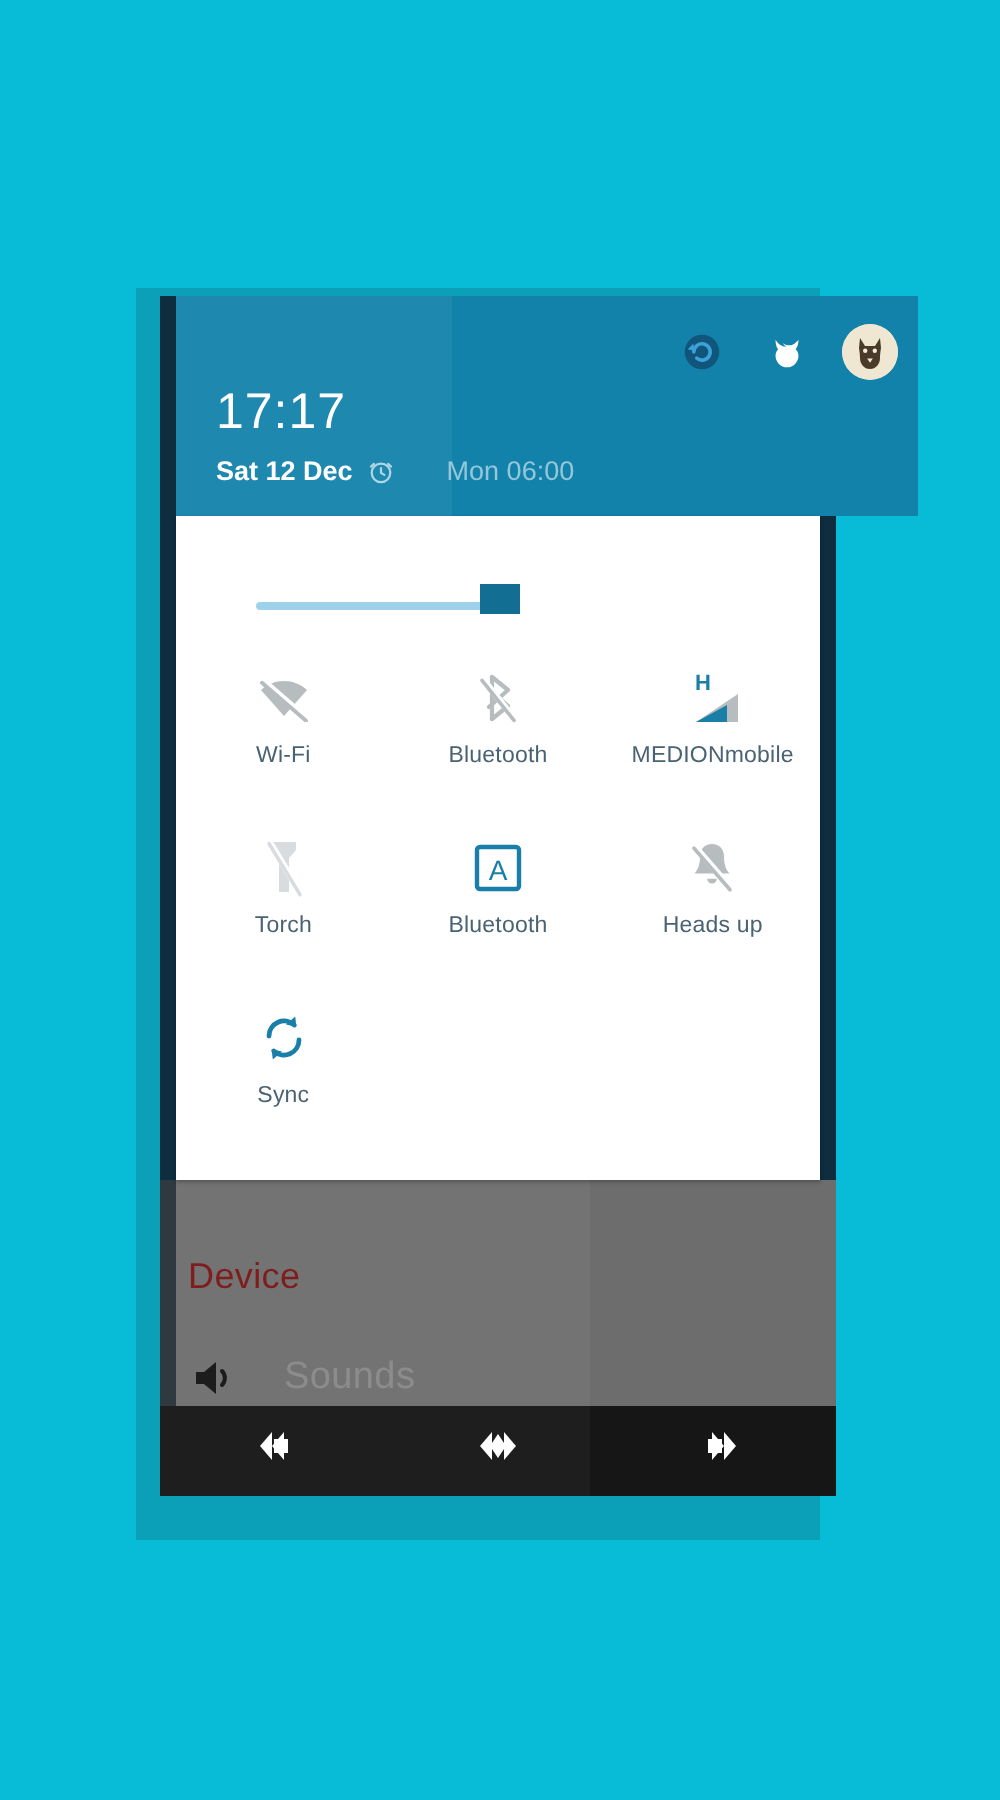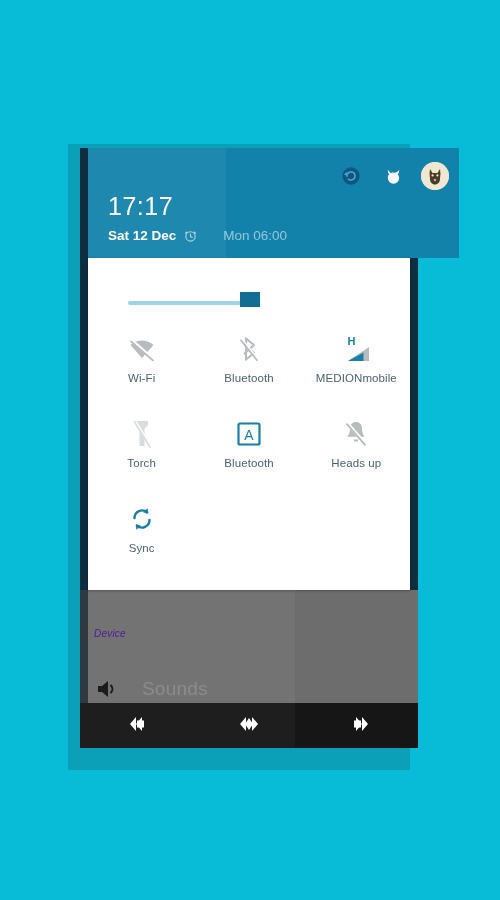--- a/index.html
+++ b/index.html
@@ -46,24 +46,23 @@
     left: 80px;
     top: 590px;
     width: 8px;
     height: 120px;
     background: #2e3a40;
   }
   #device-section-label {
     position: absolute;
     left: 94px;
     top: 628px;
-    font-size: 10px;
-    color: #4c1d95;
+    font-size: 18px;
+    color: #7f1d1d;
     letter-spacing: .2px;
-    font-style: italic;
   }
   #sounds-row {
     position: absolute;
     left: 94px;
     top: 676px;
     display: flex;
     align-items: center;
   }
   #sounds-row .spk {
     width: 26px;

